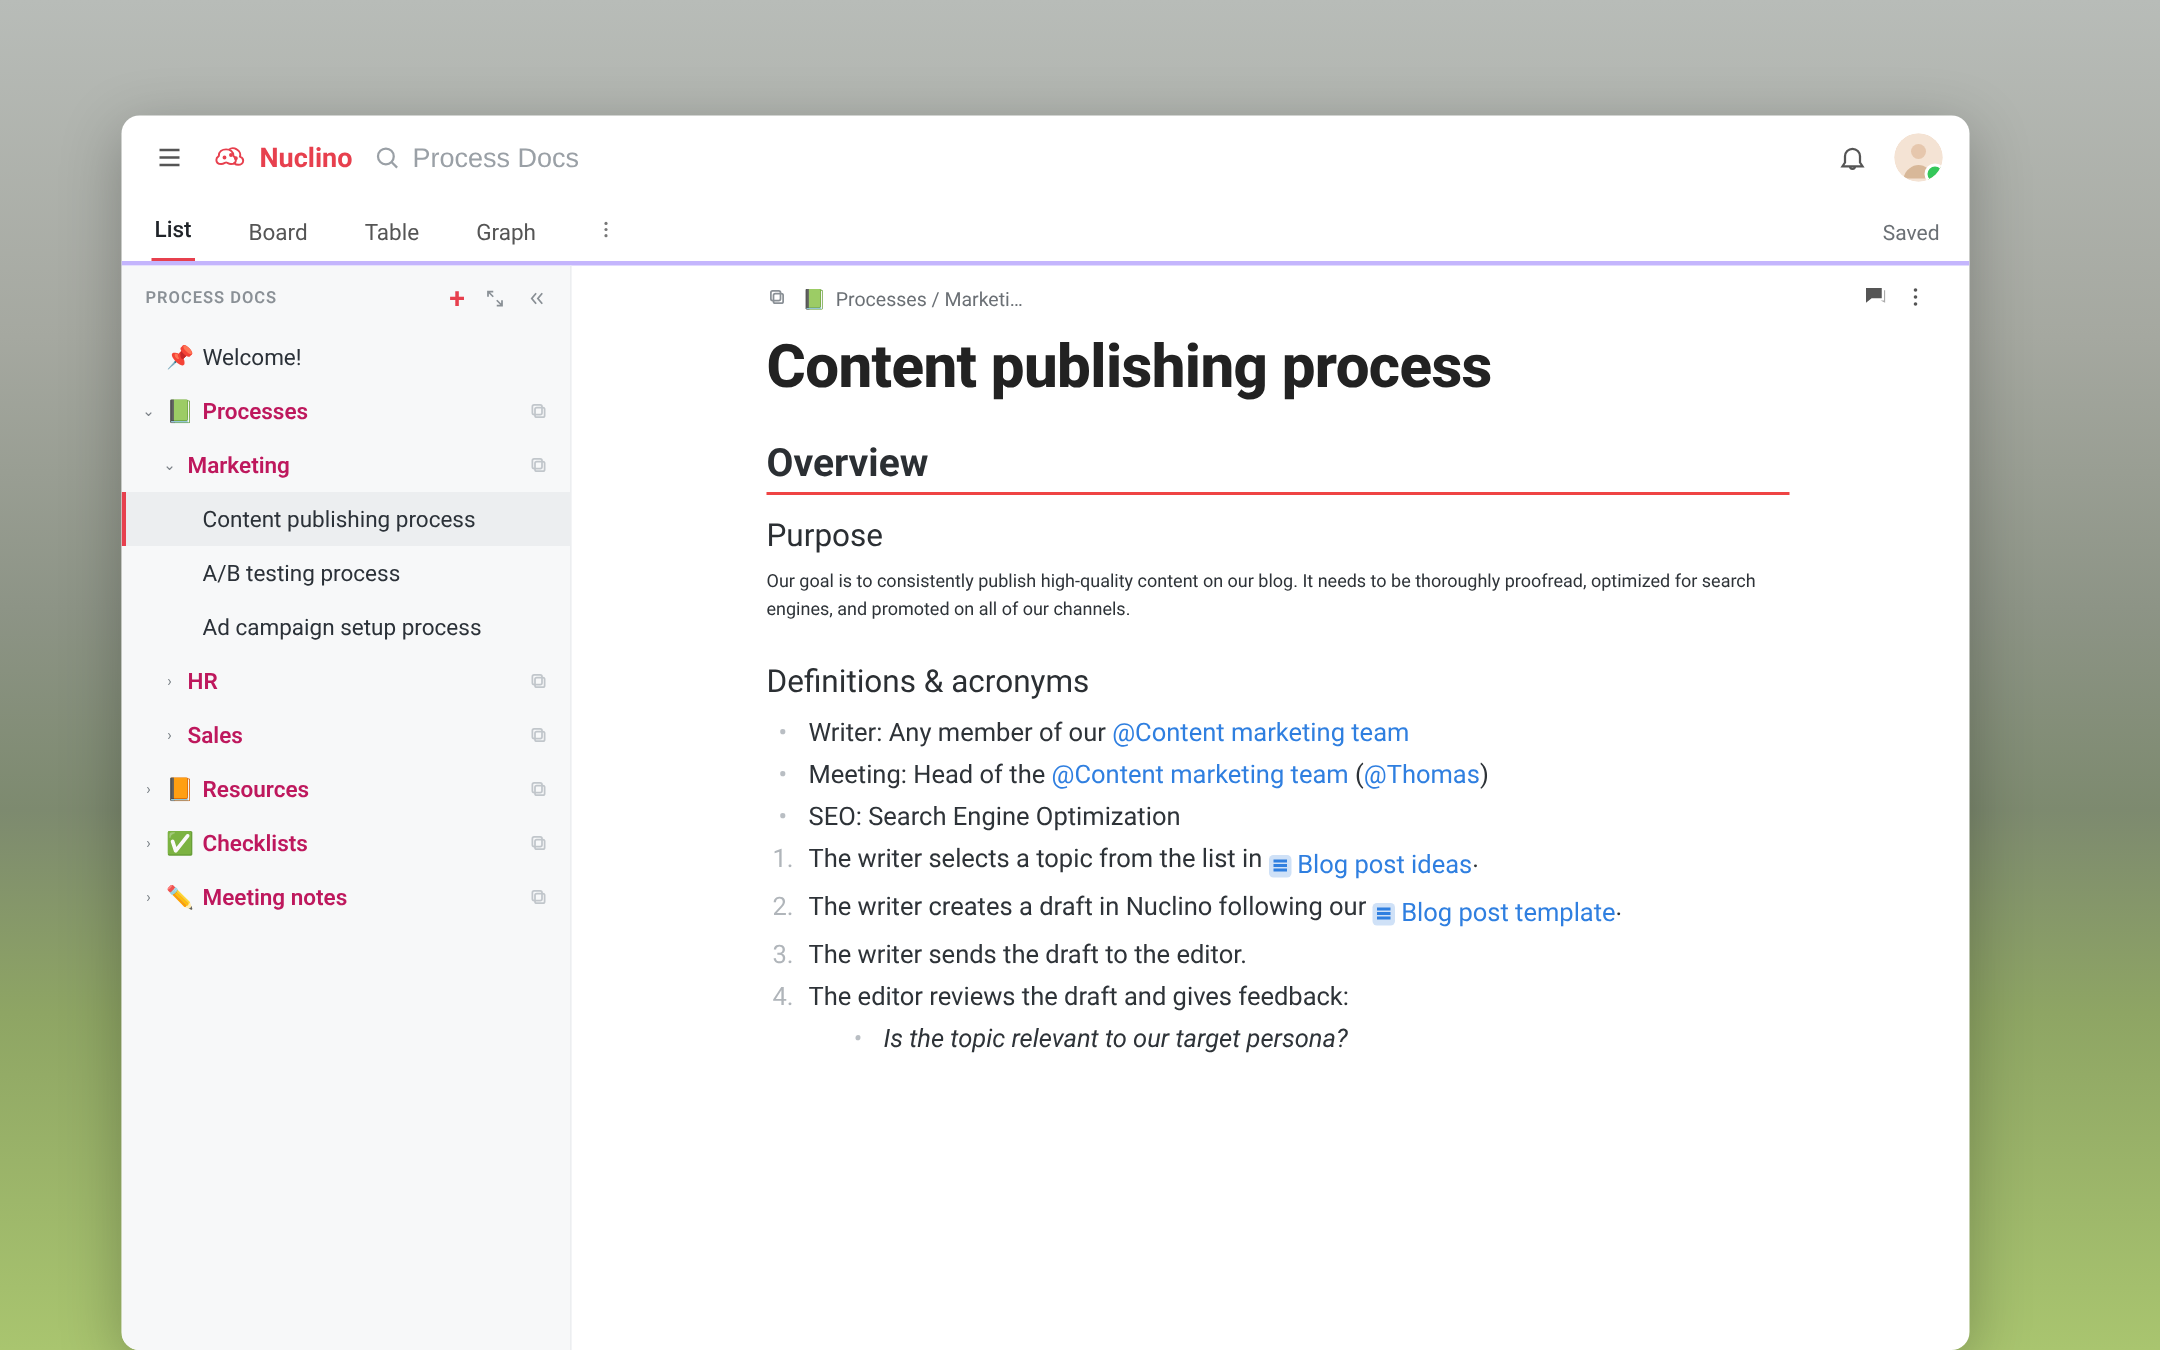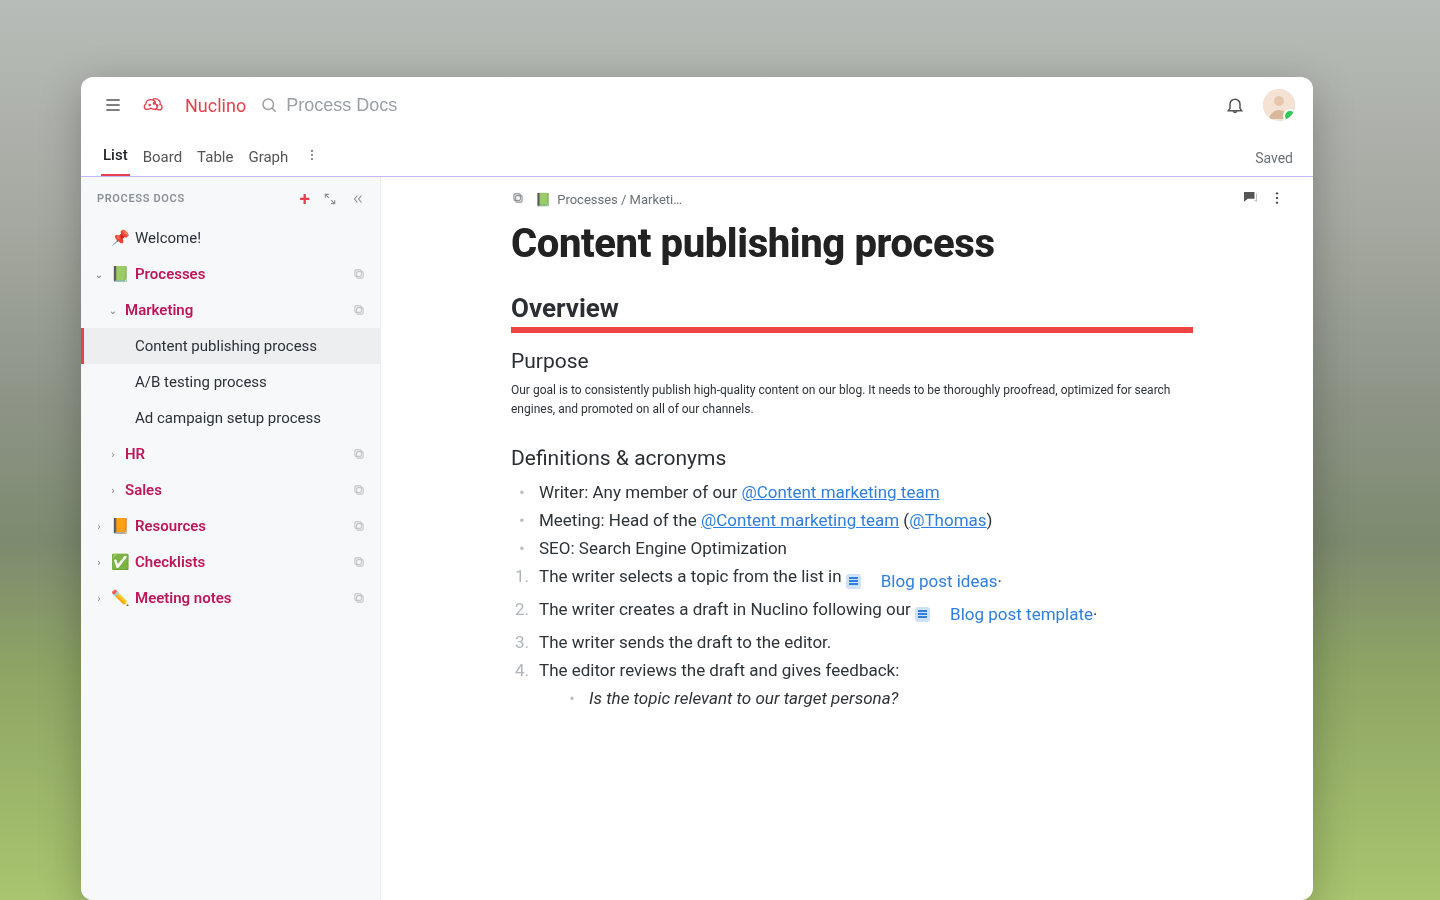--- a/index.html
+++ b/index.html
@@ -9,30 +9,30 @@
     display: flex; align-items: center; justify-content: center;
   }
   .app {
     position: absolute; left: 81px; top: 77px; width: 1232px; height: 823px;
     background: #fff; border-radius: 12px; box-shadow: 0 10px 40px rgba(0,0,0,.25);
     display: flex; flex-direction: column; overflow: hidden;
   }
   
   .topbar { height: 56px; display: flex; align-items: center; padding: 0 18px; gap: 14px; }
   .icon-btn { display:flex; align-items:center; justify-content:center; width:28px; height:28px; color:#555; cursor:pointer; }
-  .logo { display:flex; align-items:center; gap:18px; color:#e7404e; font-weight:400; font-size:18px; cursor:pointer; }
+  .logo { display:flex; align-items:center; gap:6px; color:#e7404e; font-weight:700; font-size:18px; cursor:pointer; }
   .logo svg { width:26px; height:26px; }
   .search { display:flex; align-items:center; gap:8px; color:#9aa0a6; flex:1; }
   .search-input { border:none; outline:none; font-size:18px; color:#555; background:transparent; width:260px; }
   .search-input::placeholder { color:#9aa0a6; }
   .avatar { width:32px; height:32px; border-radius:50%; background:#f0d8c4; position:relative; overflow:hidden; }
   .avatar::after { content:""; position:absolute; right:-2px; bottom:-2px; width:10px; height:10px; border-radius:50%; background:#34c759; border:2px solid #fff; }
   .avatar svg{width:32px;height:32px;}
   
-  .tabs-row { height:44px; display:flex; align-items:flex-end; padding:0 20px; border-bottom:1px solid #c4b5fd; gap:11px; font-size:15px; color:#555; }
+  .tabs-row { height:44px; display:flex; align-items:flex-end; padding:0 20px; border-bottom:3px solid #c4b5fd; gap:34px; font-size:15px; color:#555; }
   .tab { padding:10px 2px; cursor:pointer; }
   .tab.active { color:#1f2328; border-bottom:2px solid #e7404e; font-weight:500; }
   .tab-more { padding:10px 4px; cursor:pointer; color:#777; }
   .saved { margin-left:auto; font-size:14px; color:#6b7075; padding-bottom:10px; }
   
   .body { flex:1; display:flex; overflow:hidden; }
   .sidebar { width:300px; background:#f7f8f9; border-right:1px solid #eceef0; display:flex; flex-direction:column; }
   .sb-header { display:flex; align-items:center; padding:12px 14px 8px 16px; }
   .sb-title { font-size:11px; letter-spacing:.06em; color:#8a9096; font-weight:600; text-transform:uppercase; }
   .sb-actions { margin-left:auto; display:flex; gap:12px; align-items:center; }
@@ -54,33 +54,33 @@
   .copy-ico svg{width:14px;height:14px;display:block;}
 
   
   .main { flex:1; overflow:auto; }
   .doc-toolbar { display:flex; align-items:center; gap:10px; padding:12px 28px 0 130px; color:#6b7075; font-size:13px;}
   .doc-toolbar .spacer{flex:1;}
   .doc-toolbar .crumb { display:flex; align-items:center; gap:6px; max-width:300px; white-space:nowrap; overflow:hidden; text-overflow:ellipsis;}
   .doc-toolbar .ico{color:#8a9096;cursor:pointer;}
   .doc { padding: 6px 120px 40px 130px; color:#1f2328; }
   .doc h1 { font-size:40px; font-weight:800; letter-spacing:-.01em; margin:4px 0 26px; color:#222;}
-  .doc h2 { font-size:26px; font-weight:700; margin:14px 0 8px; border-bottom:6px solid #ef4444; padding-bottom:4px; color:#2b2f33;}
+  .doc h2 { font-size:26px; font-weight:700; margin:14px 0 8px; border-bottom:2px solid #ef4444; padding-bottom:4px; color:#2b2f33;}
   .doc h3 { font-size:21px; font-weight:400; margin:16px 0 8px; color:#2b2f33;}
   .doc p { font-size:12px; line-height:1.55; color:#2e3338; margin:6px 0 28px;}
   .doc ul, .doc ol { padding-left:24px; font-size:17px; line-height:1.65; color:#2e3338; }
   .doc ul{list-style:none;}
   .doc ul li{position:relative; padding-left:4px;}
   .doc ul li::before{content:"•"; position:absolute; left:-16px; color:#b9bec3;}
   .doc ol{list-style:none; counter-reset:step;}
   .doc ol>li{counter-increment:step; position:relative; padding-left:4px;}
   .doc ol>li::before{content:counter(step)"."; position:absolute; left:-20px; color:#b0b5ba;}
   .doc .sub{margin-left:22px;font-style:italic;}
-  .mention{color:#2f7fe0;text-decoration:underline;}
-  .chip{display:inline-flex;align-items:center;gap:20px;color:#2f7fe0;}
+  .mention{color:#2f7fe0;}
+  .chip{display:inline-flex;align-items:center;gap:4px;color:#2f7fe0;}
   .chip .pg{display:inline-flex;width:15px;height:15px;border-radius:3px;background:#cfe1f7;align-items:center;justify-content:center;}
   .chip .pg::before{content:"";width:9px;height:2px;background:#2f7fe0;box-shadow:0 3px 0 #2f7fe0, 0 -3px 0 #2f7fe0;}
   .b{font-weight:400;margin-top:21px;}
 </style>
 </head>
 <body>
 
 <div class="app">
 
   <div class="topbar">

